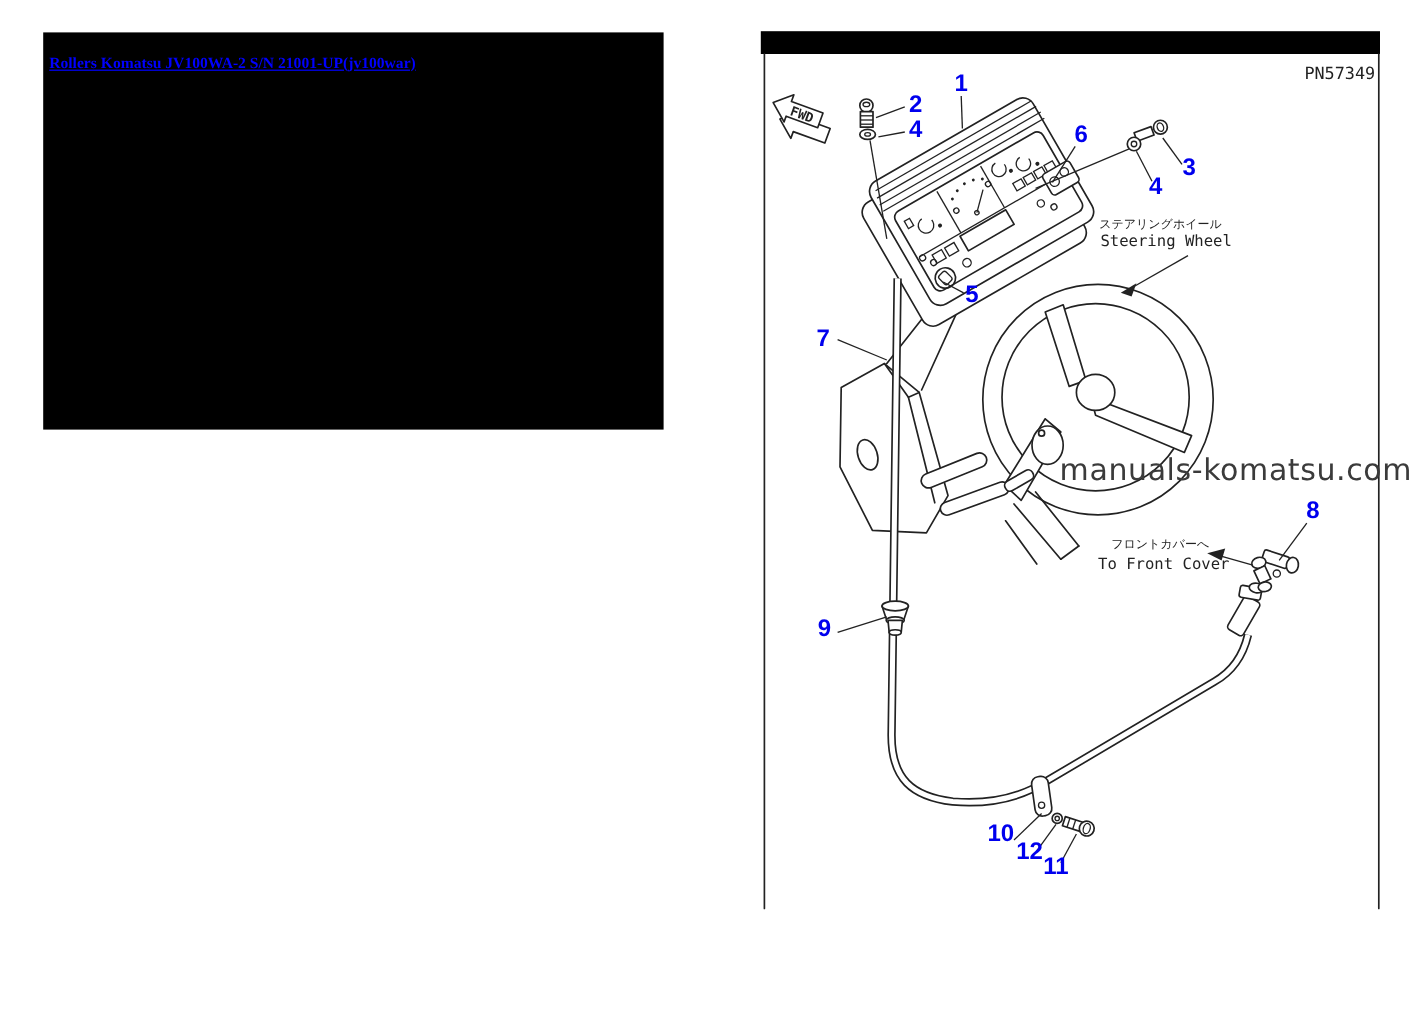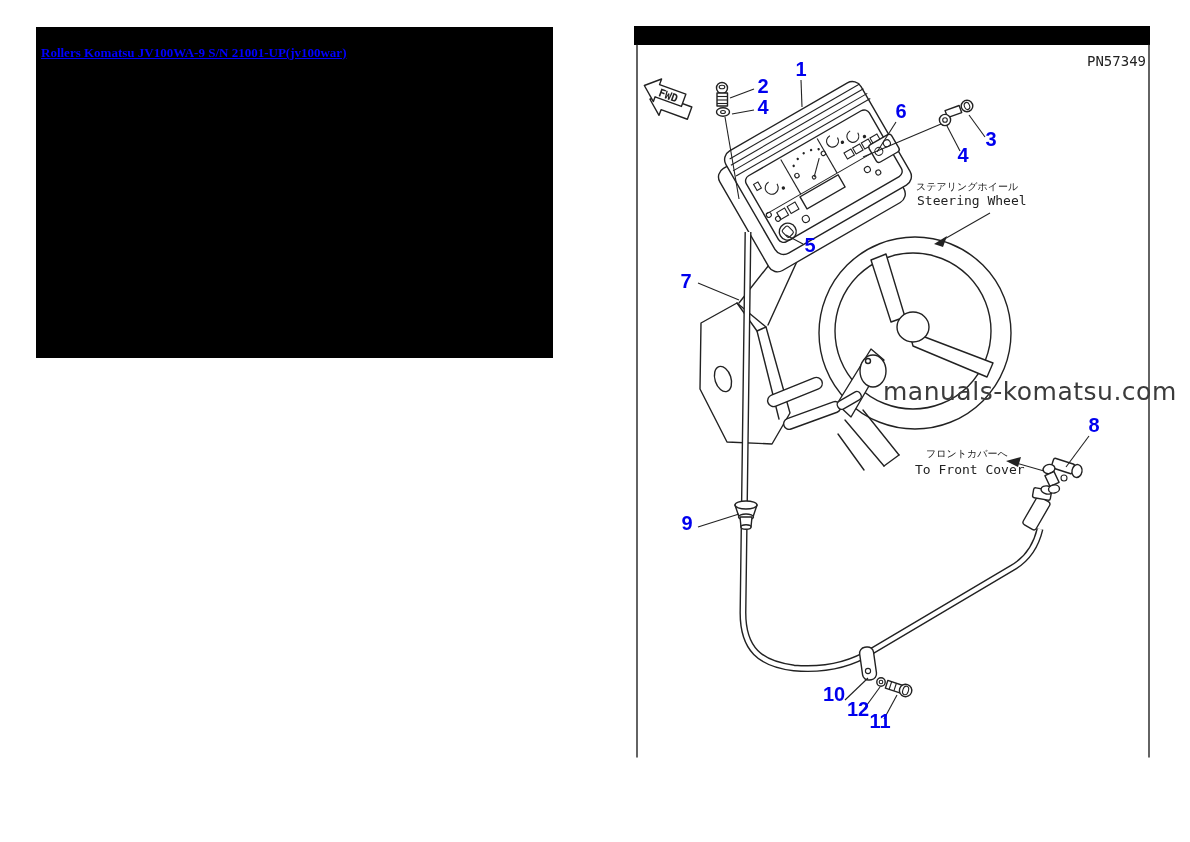--- a/index.html
+++ b/index.html
@@ -17,21 +17,21 @@
   .callout{font-family:"Liberation Sans",sans-serif;font-weight:bold;font-size:20px;
        fill:#0000ee;text-anchor:middle}
   .mono{font-family:"DejaVu Sans Mono",monospace;fill:#222222}
   .jp{font-family:"DejaVu Sans",sans-serif;font-size:10px;fill:#222222}
   .wm{font-family:"DejaVu Sans",sans-serif;font-size:25px;fill:#3b3b3b;letter-spacing:.5px}
 </style>
 </head>
 <body>
 
 <div class="black-panel">
-  <a>Rollers Komatsu JV100WA-9 S/N 21001-UP(jv100war)</a>
+  <a>Rollers Komatsu JV100WA-2 S/N 21001-UP(jv100war)</a>
 </div>
 
 <svg width="1190" height="842" viewBox="0 0 1190 842">
 
   <g>
     <rect x="634" y="26" width="516" height="19" fill="#000000"></rect>
     <line x1="637" y1="45" x2="637" y2="757" class="ln"></line>
     <line x1="1149" y1="45" x2="1149" y2="757" class="ln"></line>
   </g>
 

